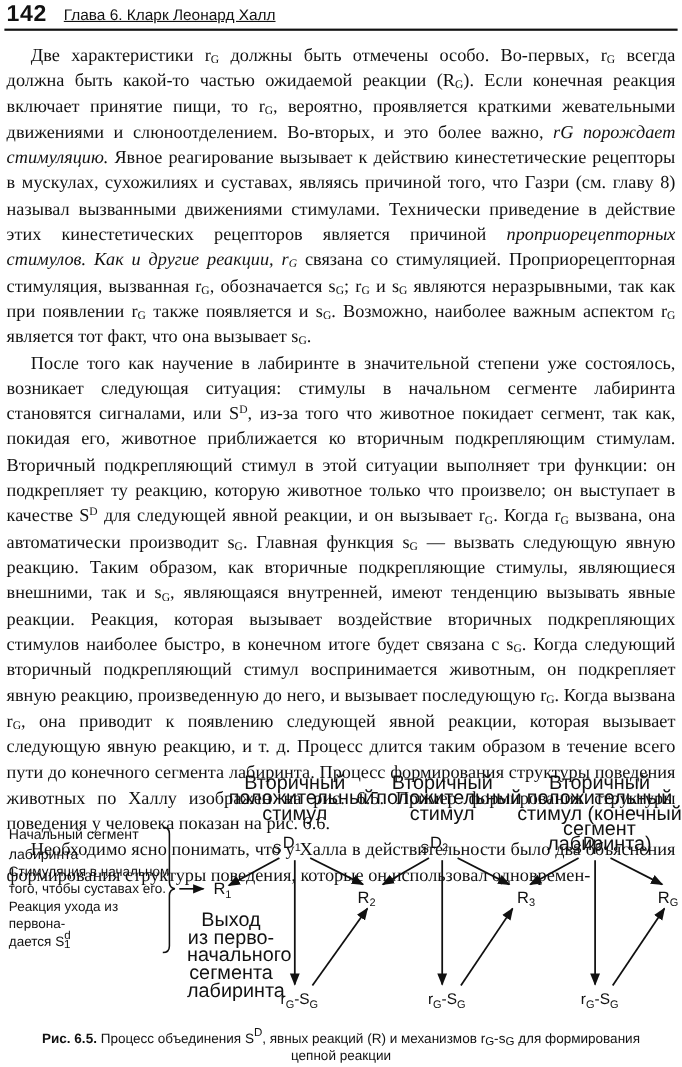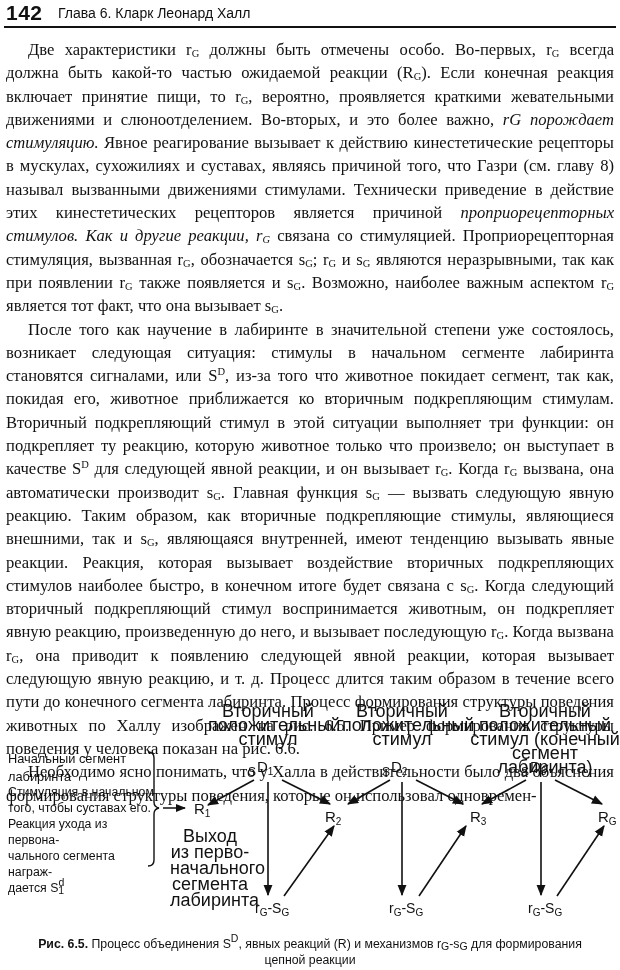--- a/index.html
+++ b/index.html
@@ -1,19 +1,19 @@
 <!DOCTYPE html>
 <html><head>
 <meta charset="utf-8">
 <style>
   html, body { margin: 0; padding: 0; background: #ffffff; }
   body { width: 620px; height: 970px; position: relative; overflow: hidden; color: #111; }
   .header { position: absolute; left: 4px; top: 0; width: 612px; height: 45px; }
   .page-num { position: absolute; left: 2px; top: 1px; font-family: "Liberation Sans", sans-serif; font-weight: bold; font-size: 21px; letter-spacing: 0.5px; }
-  .running-head { position: absolute; left: 54px; top: 5px; font-family: "Liberation Sans", sans-serif; font-size: 14px; }
+  .running-head { position: absolute; left: 54px; top: 5px; font-family: "Liberation Sans", sans-serif; font-size: 14px; text-decoration: underline; }
   .header-rule { position: absolute; left: 0; top: 26px; width: 612px; height: 1.5px; background: #111; }
 
   .body-text { position: absolute; left: 6px; top: 38px; width: 608px; font-family: "Liberation Serif", serif; font-size: 16.6px; line-height: 23.3px; text-align: justify; }
   .body-text p { margin: 0; text-indent: 22px; }
   sub { font-size: 10.5px; vertical-align: -2px; line-height: 0; }
   sup { font-size: 10.5px; vertical-align: 6px; line-height: 0; }
   i { font-style: italic; }
 
   .diagram { position: absolute; left: 0; top: 700px; width: 620px; height: 230px; font-family: "Liberation Sans", sans-serif; }
   .diagram svg { position: absolute; left: 0; top: 0; }
@@ -73,21 +73,20 @@
   </svg>
 
   <div class="left-title">
     <div>Начальный сегмент</div>
     <div>лабиринта</div>
   </div>
   <div class="left-body">
     <div>Стимуляция в начальном</div>
     <div>того, чтобы суставах его.</div>
     <div>Реакция ухода из первона-</div>
-    <div>чального сегмента награж-</div>
     <div><span>дается S</span><sup>d</sup><sub style="margin-left:-6px">1</sub></div>
   </div>
 
   <div class="lbl" style="left:208px; top:4px; width:120px;">
     <div>Вторичный</div>
       <div>положительный</div>
       <div>стимул</div>
   </div>
   <div class="lbl" style="left:342px; top:4px; width:120px;">
     <div>Вторичный</div>

